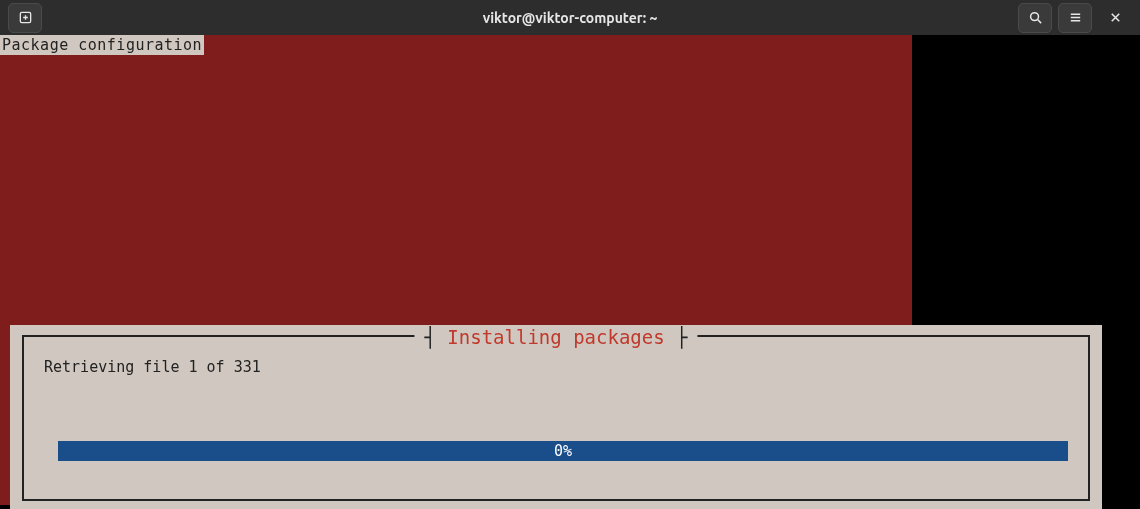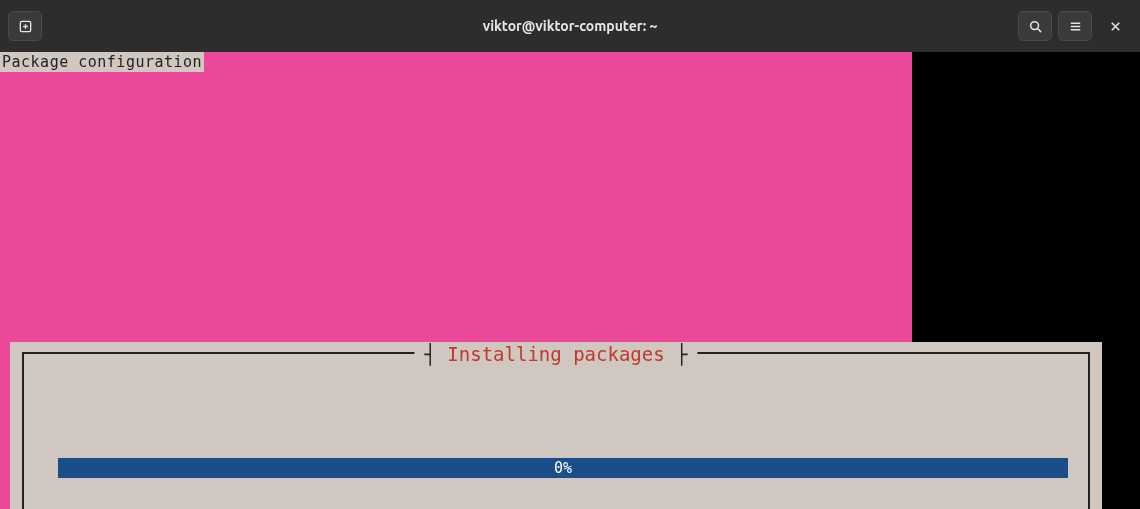--- a/index.html
+++ b/index.html
@@ -1,21 +1,21 @@
 <!DOCTYPE html>
 <html><head>
 <meta charset="utf-8">
 <style>
   * { box-sizing: border-box; margin: 0; padding: 0; }
   html, body { width: 1140px; height: 509px; overflow: hidden; font-family: "DejaVu Sans Mono", "Liberation Mono", monospace; }
   body { background: #000; }
 
   
   .titlebar {
-    height: 52px;
+    height: 35px;
     background: #2d2d2d;
     display: flex;
     align-items: center;
     color: #e6e6e6;
     font-family: "Ubuntu", "DejaVu Sans", sans-serif;
     font-size: 14px;
   }
   .tb-left, .tb-right { display: flex; align-items: center; gap: 6px; }
   .tb-left { padding-left: 8px; }
   .tb-right { padding-right: 8px; margin-left: auto; }
@@ -35,21 +35,21 @@
     color: #e6e6e6;
   }
   .tb-btn.plain { background: transparent; border: none; width: 34px; }
   .tb-btn svg { width: 15px; height: 15px; }
 
   
   .term {
     position: relative;
     width: 912px;
     height: 470px;
-    background: #ec4899; 
+    background: #7f1d1d; 
     color: #e8e8e8;
     font-size: 15px;
     line-height: 20px;
   }
   .pkg-header {
     position: absolute;
     left: 0; top: 0;
     background: #d0c8c0;
     color: #222;
     padding: 0 2px;
@@ -148,17 +148,18 @@
 </div>
 
 <div class="term">
   <span class="pkg-header">Package configuration</span>
 
   <div class="dlg-shadow"></div>
 
   <div class="dlg">
     <div class="dlg-border"></div>
     <div class="dlg-title-gap"><span class="bar">┤ </span><span>Installing packages</span><span class="bar"> ├</span></div>
+    <div class="dlg-msg">Retrieving file 1 of 331</div>
     <div class="progress">
       <span class="progress-label">0%</span>
     </div>
   </div>
 </div>
 
 </body></html>

